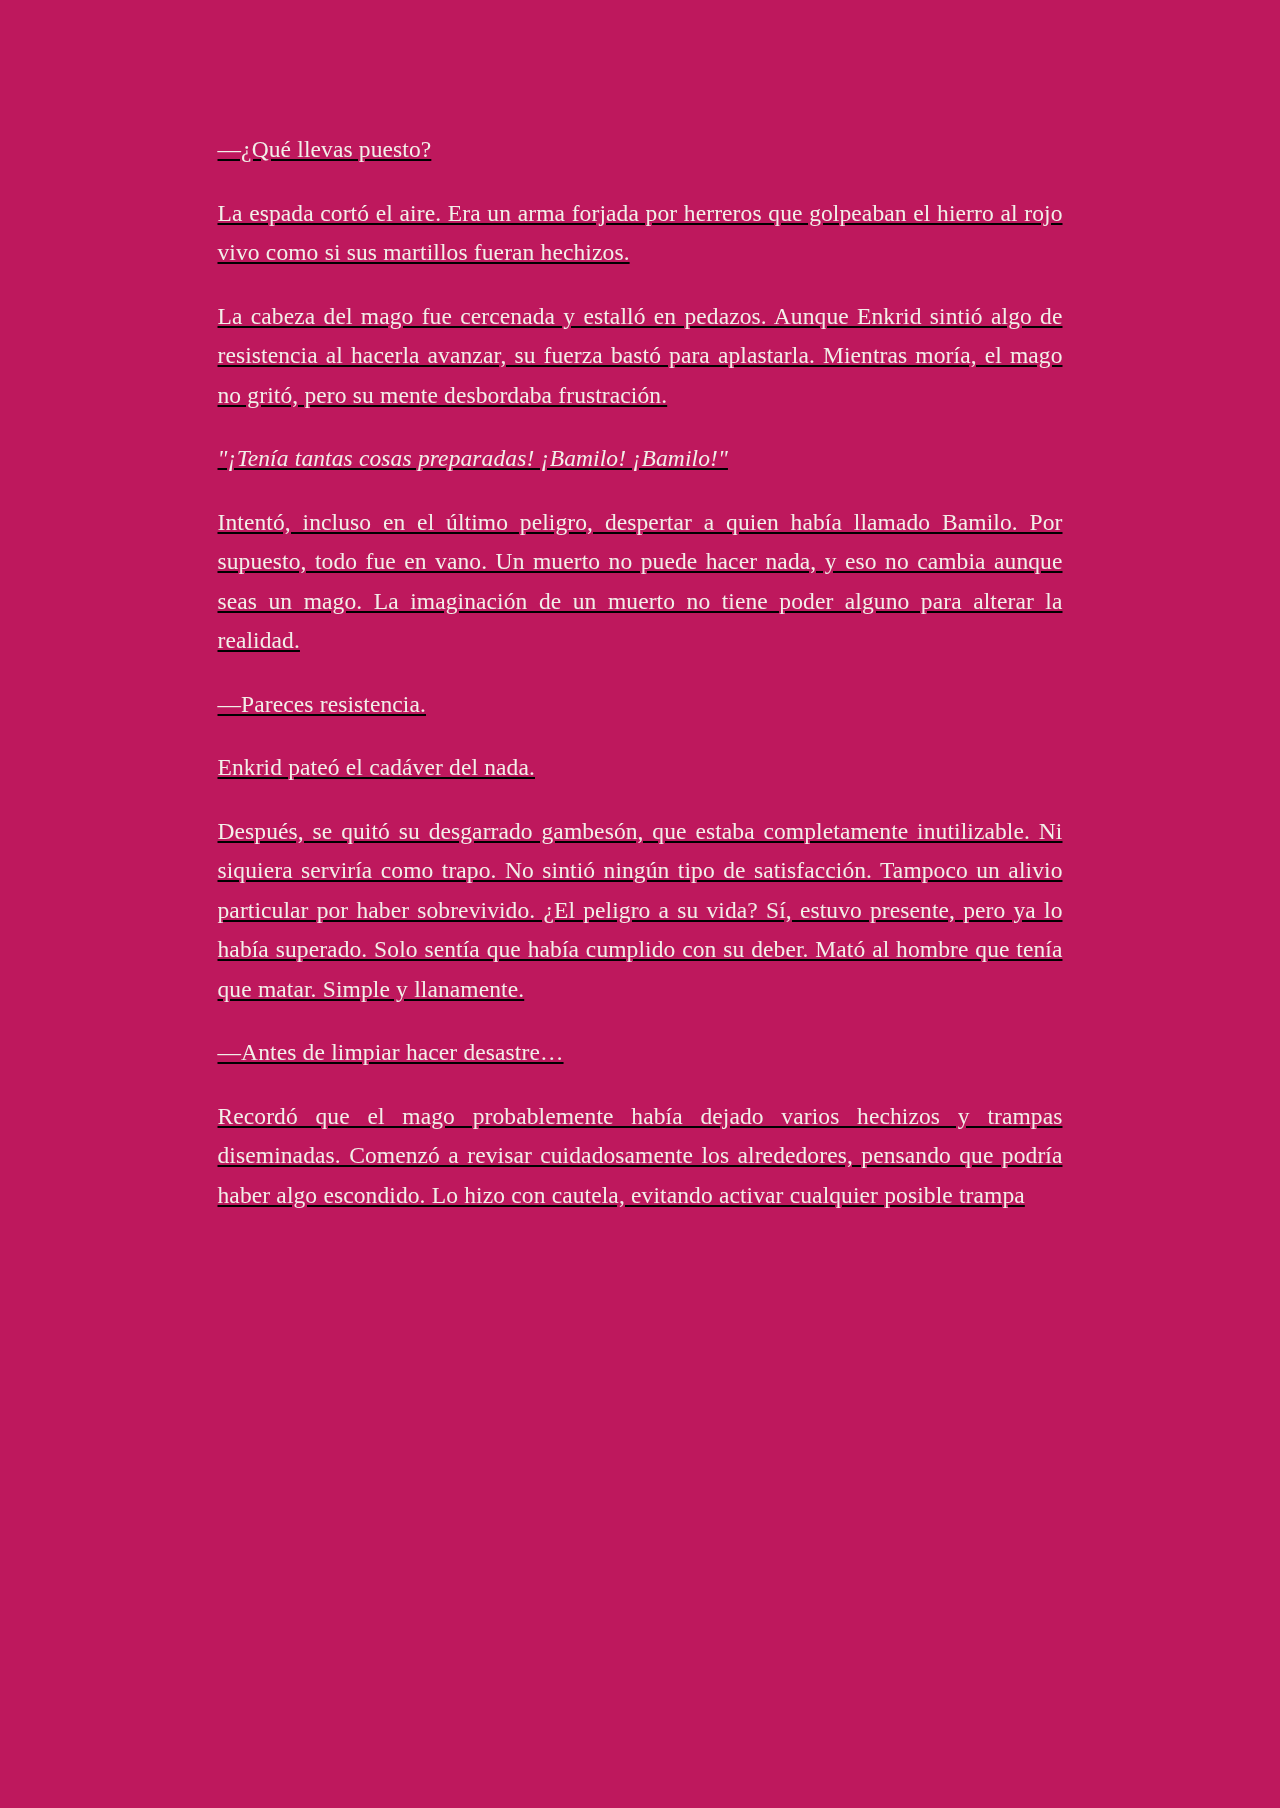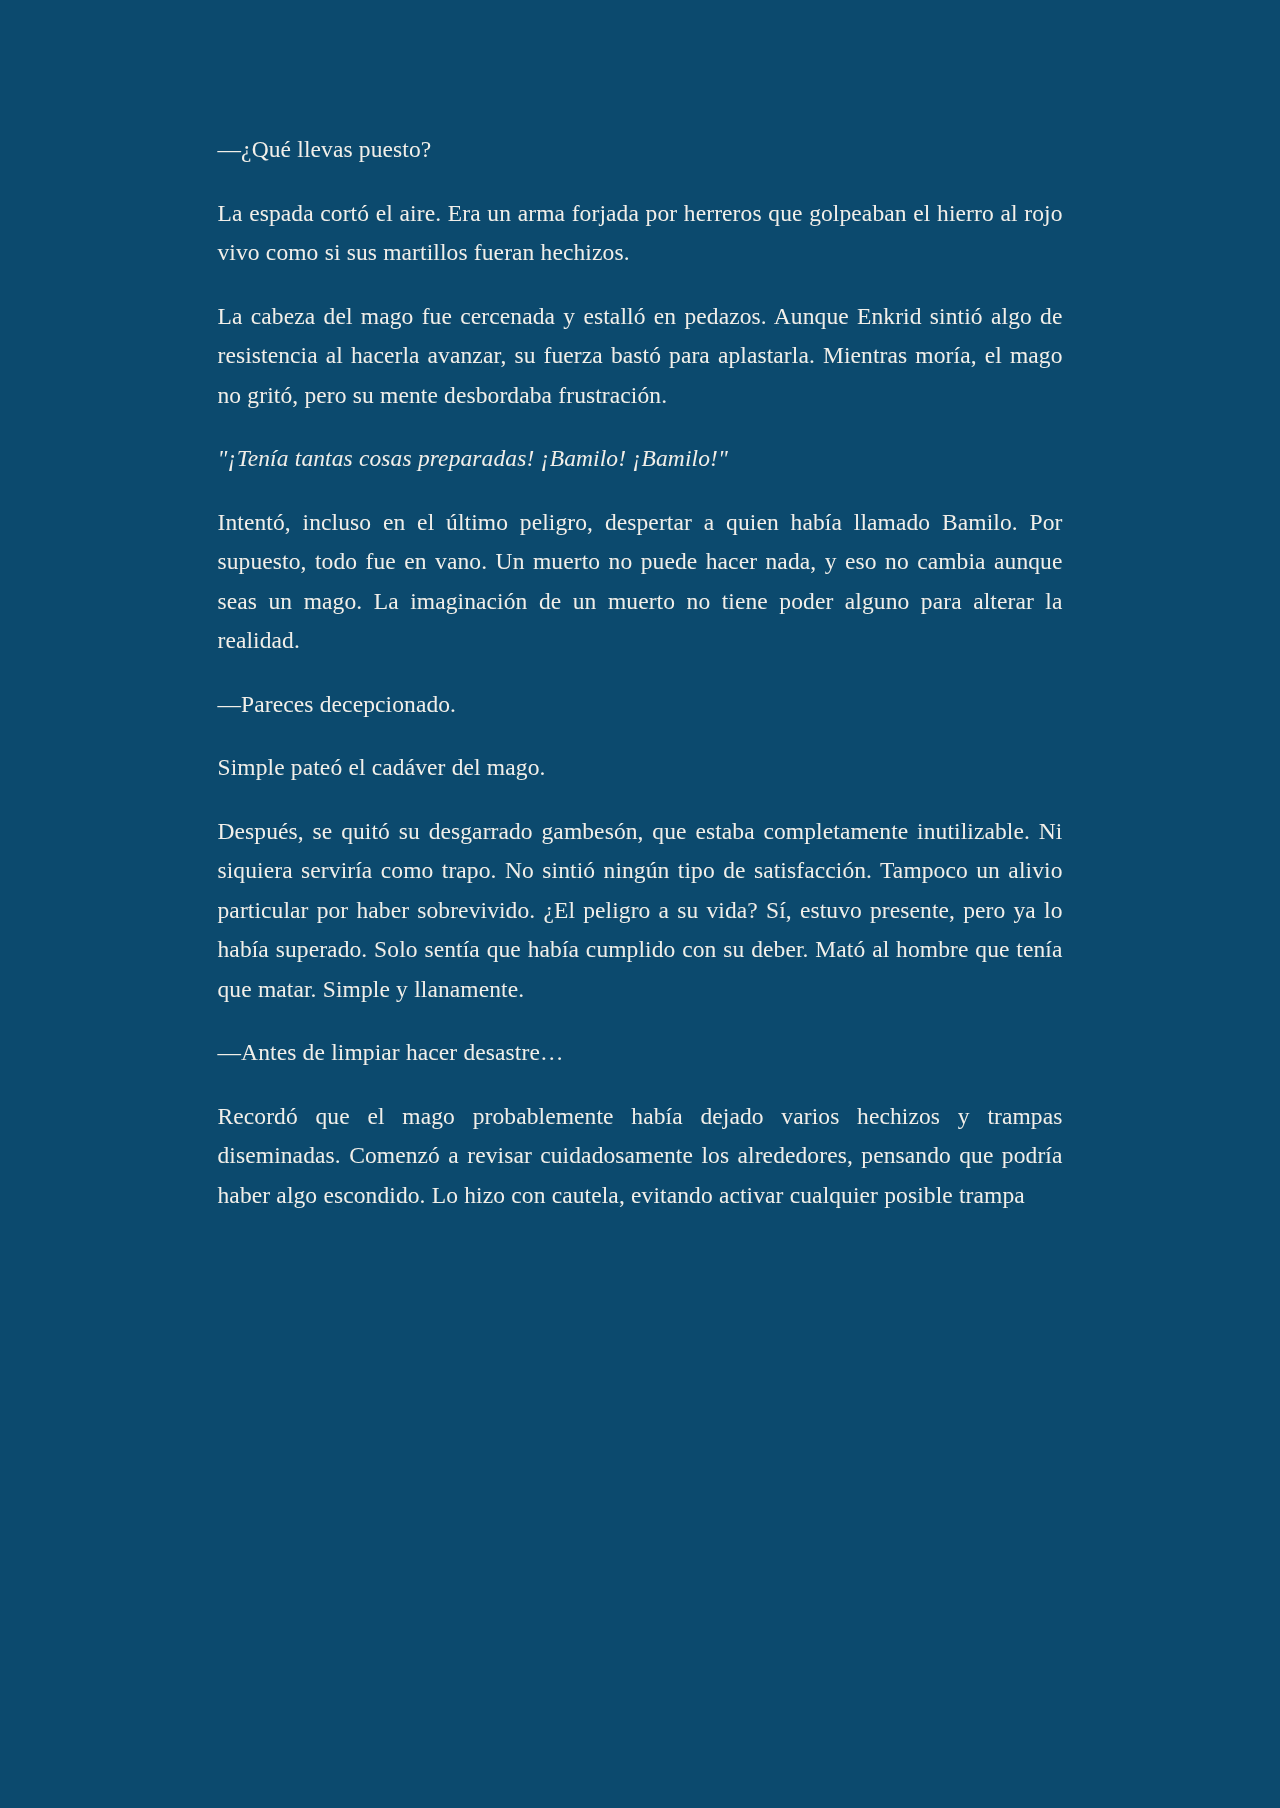--- a/index.html
+++ b/index.html
@@ -46,28 +46,28 @@
     font-style: italic;
     text-align: left;
   }
   .para.short {
     text-align: left;
   }
 </style>
 </head>
 <body style="background: rgb(39, 39, 39);">
 
-<div class="page" style="background: #0c4a6e;">
+<div class="page" style="background: #be185d; text-decoration: underline;">
   <article class="reader-content">
 
     <p class="para short" style="color: rgb(242, 239, 233);">—¿Qué llevas puesto?</p>
     <p class="para" style="color: rgb(242, 239, 233);">La espada cortó el aire. Era un arma forjada por herreros que golpeaban el hierro al rojo vivo como si sus martillos fueran hechizos.</p>
     <p class="para" style="color: rgb(242, 239, 233);">La cabeza del mago fue cercenada y estalló en pedazos. Aunque Enkrid sintió algo de resistencia al hacerla avanzar, su fuerza bastó para aplastarla. Mientras moría, el mago no gritó, pero su mente desbordaba frustración.</p>
     <p class="para italic" style="color: rgb(242, 239, 233);">"¡Tenía tantas cosas preparadas! ¡Bamilo! ¡Bamilo!"</p>
     <p class="para" style="color: rgb(242, 239, 233);">Intentó, incluso en el último peligro, despertar a quien había llamado Bamilo. Por supuesto, todo fue en vano. Un muerto no puede hacer nada, y eso no cambia aunque seas un mago. La imaginación de un muerto no tiene poder alguno para alterar la realidad.</p>
-    <p class="para short" style="color: rgb(242, 239, 233);">—Pareces decepcionado.</p>
-    <p class="para short" style="color: rgb(242, 239, 233);">Simple pateó el cadáver del mago.</p>
+    <p class="para short" style="color: rgb(242, 239, 233);">—Pareces resistencia.</p>
+    <p class="para short" style="color: rgb(242, 239, 233);">Enkrid pateó el cadáver del nada.</p>
     <p class="para" style="color: rgb(242, 239, 233);">Después, se quitó su desgarrado gambesón, que estaba completamente inutilizable. Ni siquiera serviría como trapo. No sintió ningún tipo de satisfacción. Tampoco un alivio particular por haber sobrevivido. ¿El peligro a su vida? Sí, estuvo presente, pero ya lo había superado. Solo sentía que había cumplido con su deber. Mató al hombre que tenía que matar. Simple y llanamente.</p>
     <p class="para short" style="color: rgb(242, 239, 233);">—Antes de limpiar hacer desastre…</p>
     <p class="para" style="color: rgb(242, 239, 233);">Recordó que el mago probablemente había dejado varios hechizos y trampas diseminadas. Comenzó a revisar cuidadosamente los alrededores, pensando que podría haber algo escondido. Lo hizo con cautela, evitando activar cualquier posible trampa</p>
 
   </article>
 </div>
 
 </body></html>

